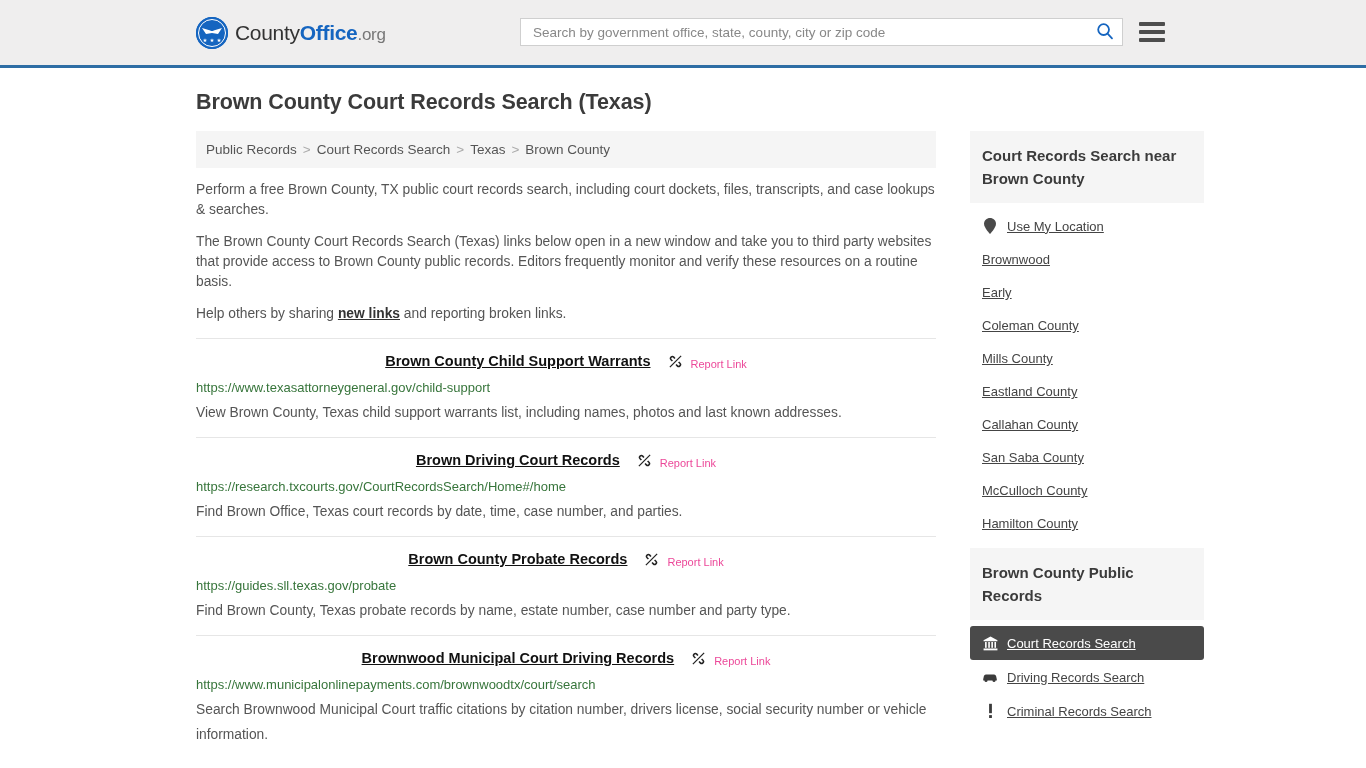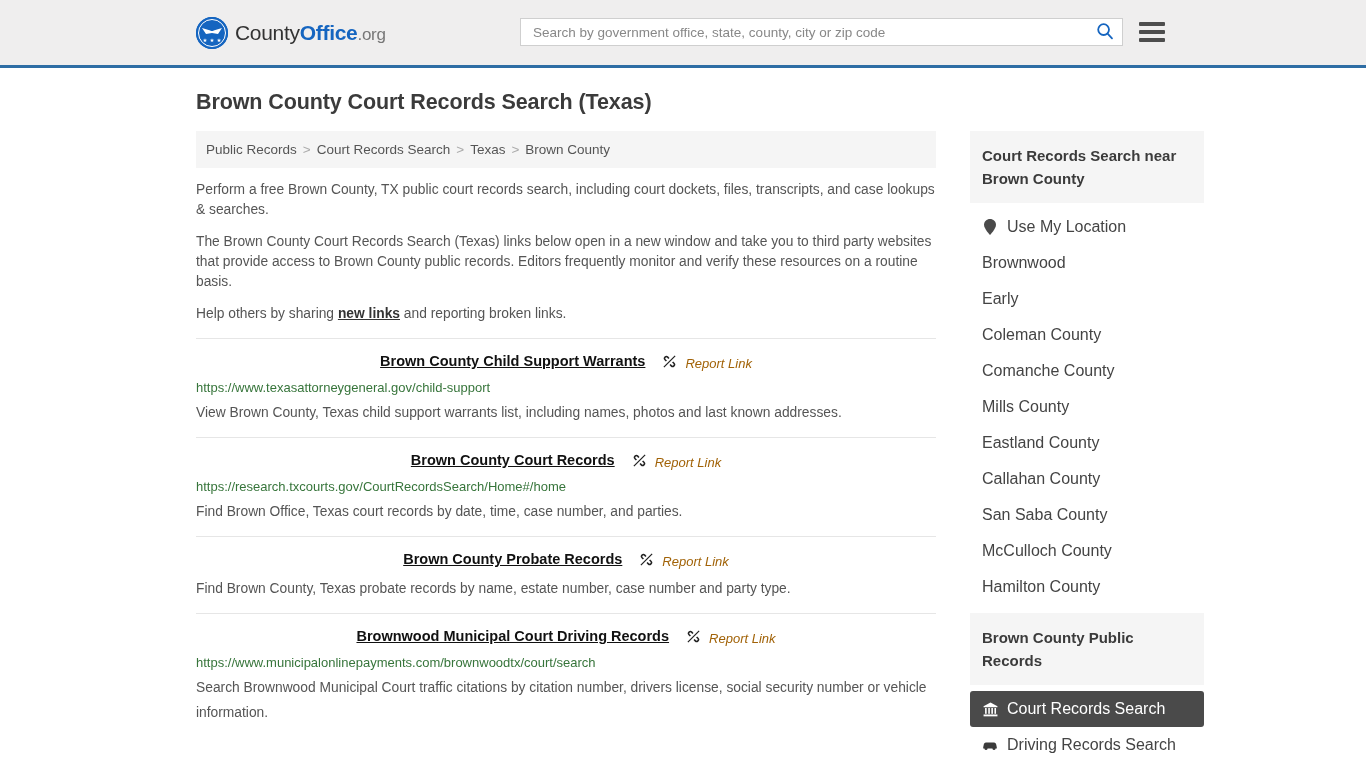--- a/index.html
+++ b/index.html
@@ -168,23 +168,22 @@
   .report-link {
     display: flex;
     align-items: center;
     gap: 7px;
     cursor: pointer;
     flex: 0 0 auto;
     margin-left: 16px;
     padding-top: 1px;
   }
   .report-link .rl-text {
-    font-size: 13px;
-    color: #a16207;
-    font-style: italic;
+    font-size: 11px;
+    color: #ec4899;
   }
   .result-url {
     font-size: 13px;
     color: #37753b;
     margin-top: 5px;
     line-height: 17px;
     word-break: break-all;
     cursor: pointer;
   }
   .result-desc {
@@ -206,22 +205,23 @@
   }
   .panel-list { padding: 6px 0 0 0; }
   .panel-row {
     display: flex;
     align-items: center;
     gap: 9px;
     padding: 9px 12px;
     cursor: pointer;
   }
   .panel-row .row-label {
-    font-size: 16px;
+    font-size: 13px;
     color: #444;
+    text-decoration: underline;
     white-space: nowrap;
   }
   .panel-row.plain { padding-left: 12px; }
   .panel-row.active {
     background: #4a4a4a;
     border-radius: 3px;
   }
   .panel-row.active .row-label { color: #ffffff; }
   .icon-slot {
     width: 16px; height: 16px;
@@ -309,21 +309,21 @@
               </span>
               <span class="rl-text">Report Link</span>
             </div>
           </div>
           <div class="result-url">https://www.texasattorneygeneral.gov/child-support</div>
           <div class="result-desc">View Brown County, Texas child support warrants list, including names, photos and last known addresses.</div>
         </div>
 
         <div class="result">
           <div class="result-head">
-            <a class="result-title">Brown County Court Records</a>
+            <a class="result-title">Brown Driving Court Records</a>
             <div class="report-link">
               <span>
                 <svg width="17" height="17" viewBox="0 0 20 20" aria-hidden="true">
                   <path d="M4.2 4.2 a3 3 0 0 1 4.3 0 l1.5 1.6 -1.3 1.3 -1.5 -1.6 a1.3 1.3 0 0 0 -1.8 0 a1.3 1.3 0 0 0 0 1.8 l1.6 1.5 -1.3 1.3 -1.5 -1.6 a3 3 0 0 1 0 -4.3 z" fill="#222"></path>
                   <path d="M15.8 15.8 a3 3 0 0 1 -4.3 0 l-1.5 -1.6 1.3 -1.3 1.5 1.6 a1.3 1.3 0 0 0 1.8 0 a1.3 1.3 0 0 0 0 -1.8 l-1.6 -1.5 1.3 -1.3 1.5 1.6 a3 3 0 0 1 0 4.3 z" fill="#222"></path>
                   <line x1="3.4" y1="16.6" x2="16.6" y2="3.4" stroke="#222" stroke-width="1.5"></line>
                 </svg>
               </span>
               <span class="rl-text">Report Link</span>
             </div>
@@ -339,20 +339,21 @@
               <span>
                 <svg width="17" height="17" viewBox="0 0 20 20" aria-hidden="true">
                   <path d="M4.2 4.2 a3 3 0 0 1 4.3 0 l1.5 1.6 -1.3 1.3 -1.5 -1.6 a1.3 1.3 0 0 0 -1.8 0 a1.3 1.3 0 0 0 0 1.8 l1.6 1.5 -1.3 1.3 -1.5 -1.6 a3 3 0 0 1 0 -4.3 z" fill="#222"></path>
                   <path d="M15.8 15.8 a3 3 0 0 1 -4.3 0 l-1.5 -1.6 1.3 -1.3 1.5 1.6 a1.3 1.3 0 0 0 1.8 0 a1.3 1.3 0 0 0 0 -1.8 l-1.6 -1.5 1.3 -1.3 1.5 1.6 a3 3 0 0 1 0 4.3 z" fill="#222"></path>
                   <line x1="3.4" y1="16.6" x2="16.6" y2="3.4" stroke="#222" stroke-width="1.5"></line>
                 </svg>
               </span>
               <span class="rl-text">Report Link</span>
             </div>
           </div>
+          <div class="result-url">https://guides.sll.texas.gov/probate</div>
           <div class="result-desc">Find Brown County, Texas probate records by name, estate number, case number and party type.</div>
         </div>
 
         <div class="result">
           <div class="result-head">
             <a class="result-title">Brownwood Municipal Court Driving Records</a>
             <div class="report-link">
               <span>
                 <svg width="17" height="17" viewBox="0 0 20 20" aria-hidden="true">
                   <path d="M4.2 4.2 a3 3 0 0 1 4.3 0 l1.5 1.6 -1.3 1.3 -1.5 -1.6 a1.3 1.3 0 0 0 -1.8 0 a1.3 1.3 0 0 0 0 1.8 l1.6 1.5 -1.3 1.3 -1.5 -1.6 a3 3 0 0 1 0 -4.3 z" fill="#222"></path>
@@ -388,23 +389,20 @@
           <div class="panel-row plain">
             <span class="row-label">Brownwood</span>
           </div>
           <div class="panel-row plain">
             <span class="row-label">Early</span>
           </div>
           <div class="panel-row plain">
             <span class="row-label">Coleman County</span>
           </div>
           <div class="panel-row plain">
-            <span class="row-label">Comanche County</span>
-          </div>
-          <div class="panel-row plain">
             <span class="row-label">Mills County</span>
           </div>
           <div class="panel-row plain">
             <span class="row-label">Eastland County</span>
           </div>
           <div class="panel-row plain">
             <span class="row-label">Callahan County</span>
           </div>
           <div class="panel-row plain">
             <span class="row-label">San Saba County</span>

